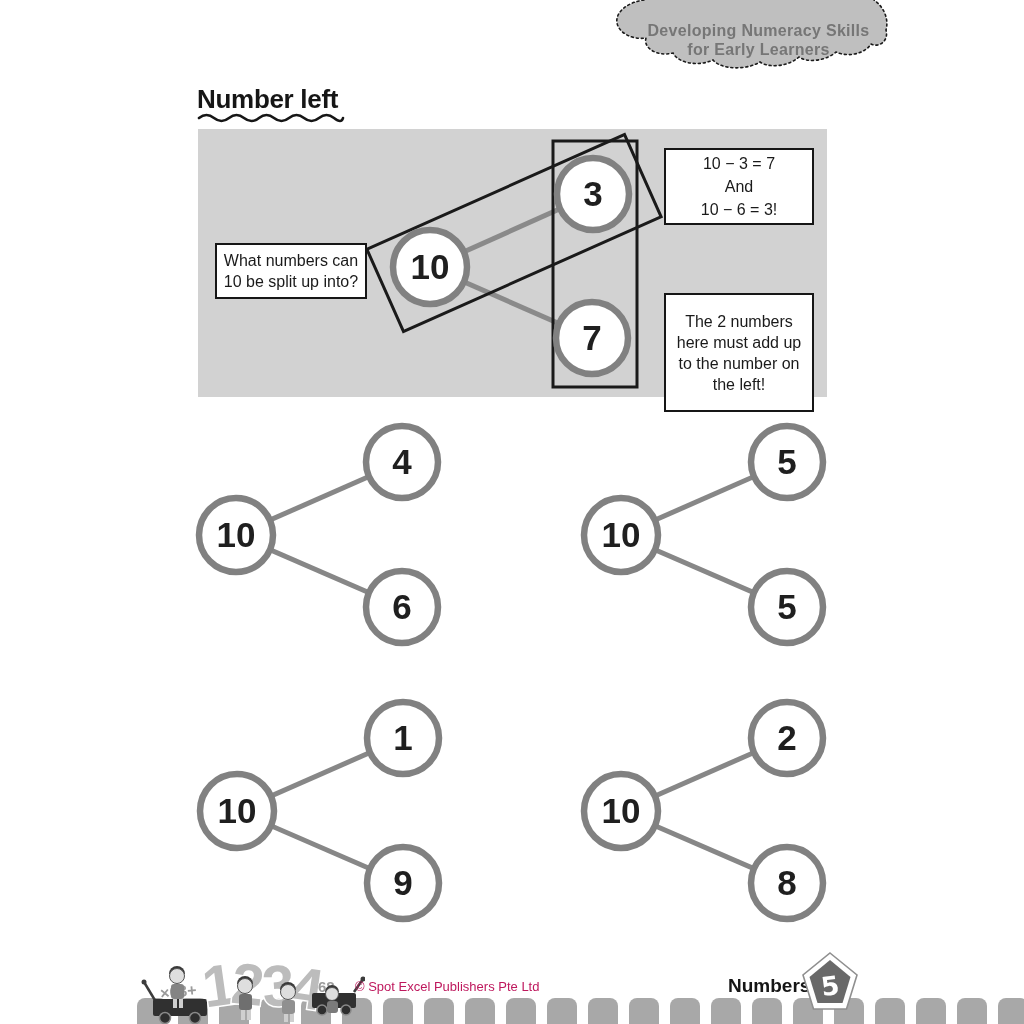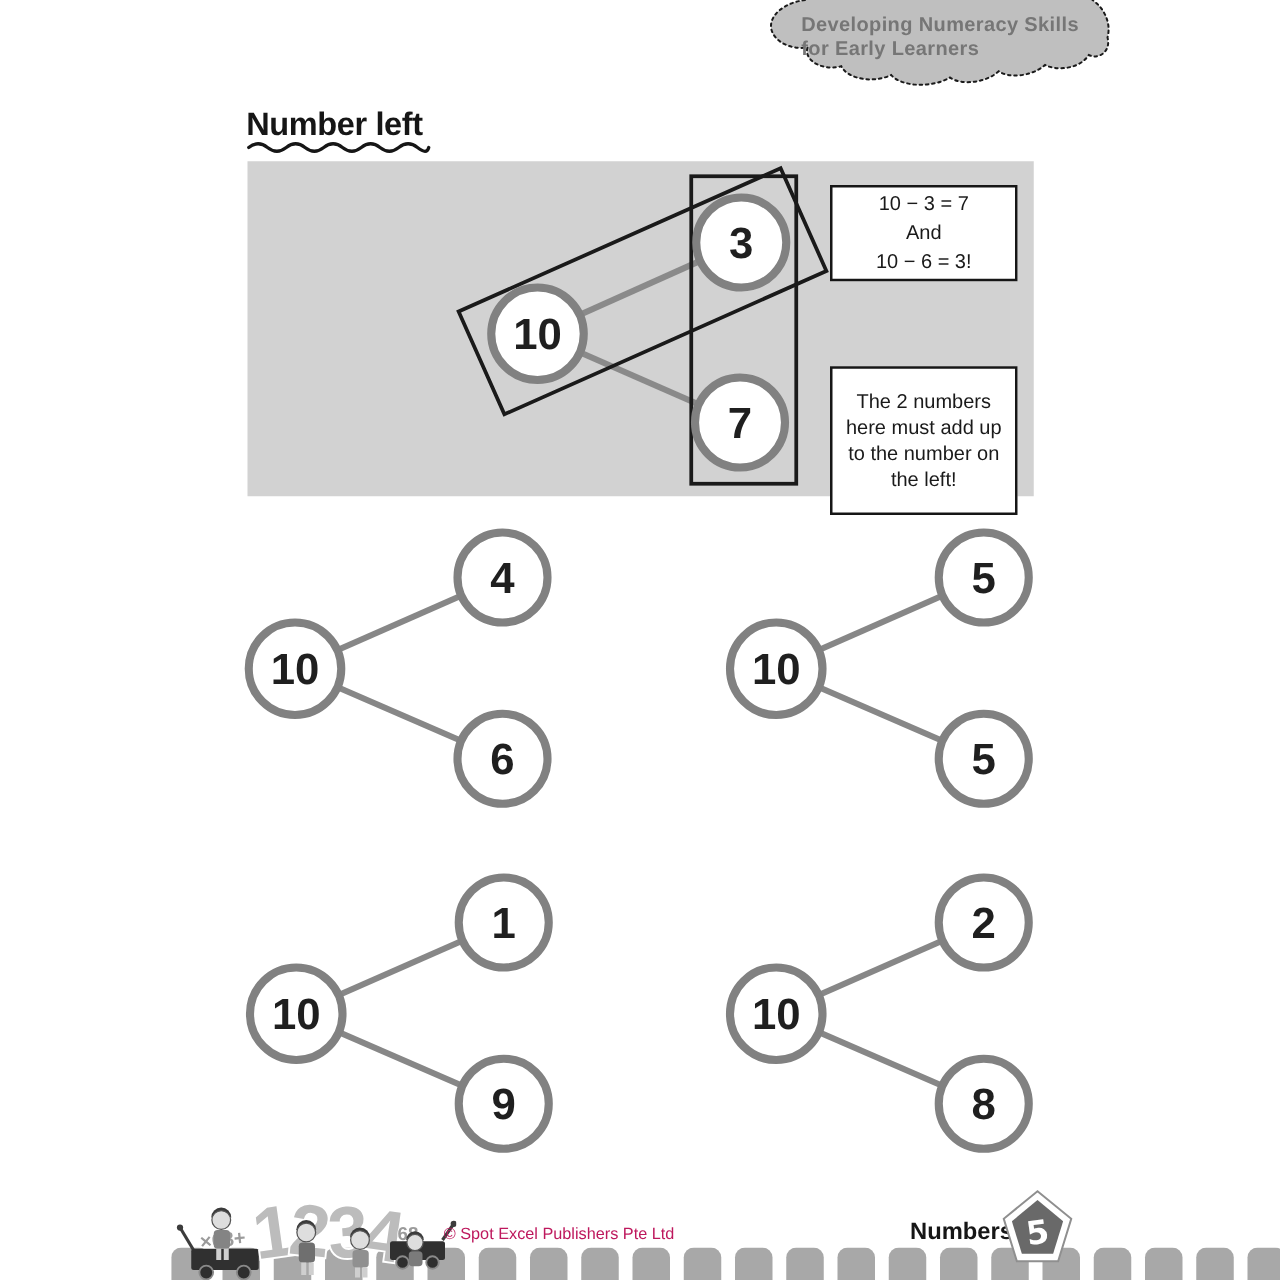--- a/index.html
+++ b/index.html
@@ -4,21 +4,21 @@
 <style>
   * { margin:0; padding:0; box-sizing:border-box; }
   html,body { background:#fff; }
   .page {
     position:relative; width:1024px; height:1024px; overflow:hidden;
     background:#fff; font-family:"Liberation Sans","DejaVu Sans",sans-serif; color:#1a1a1a;
   }
   .abs { position:absolute; }
 
   
-  .badge-text { position:absolute; left:641px; top:11px; width:235px; 
+  .badge-text { position:absolute; left:641px; top:21px; width:235px; text-align:center;
     font-weight:bold; font-size:16px; line-height:19px; color:#767676; letter-spacing:.3px; }
 
   
   .title { position:absolute; left:197px; top:84px; font-size:26px; font-weight:bold;
     letter-spacing:-.3px; color:#161616; }
 
   
   .panel { position:absolute; left:198px; top:129px; width:629px; height:268px; background:#d2d2d2; }
   .callout { position:absolute; background:#fff; border:2px solid #161616; text-align:center;
     font-size:16px; display:flex; flex-direction:column; justify-content:center; }
@@ -64,20 +64,24 @@
       <rect x="175" y="59" width="282" height="90" transform="rotate(-24 316 104)" fill="none" stroke="#1a1a1a" stroke-width="3"></rect>
       <rect x="355" y="12" width="84" height="246" fill="none" stroke="#1a1a1a" stroke-width="3"></rect>
       <circle cx="232" cy="138" r="37" fill="#fff" stroke="#818181" stroke-width="6.5"></circle>
       <circle cx="395" cy="65" r="36" fill="#fff" stroke="#818181" stroke-width="6.5"></circle>
       <circle cx="394" cy="209" r="36" fill="#fff" stroke="#818181" stroke-width="6.5"></circle>
       <text class="node big" x="232" y="150">10</text>
       <text class="node big" x="395" y="77">3</text>
       <text class="node big" x="394" y="221">7</text>
     </svg>
 
+    <div class="callout prompt">
+      <div>What numbers can</div>
+      <div>10 be split up into?</div>
+    </div>
     <div class="callout equation">
       <div>10 − 3 = 7</div>
       <div>And</div>
       <div>10 − 6 = 3!</div>
     </div>
     <div class="callout note">
       <div>The 2 numbers</div>
       <div>here must add up</div>
       <div>to the number on</div>
       <div>the left!</div>

